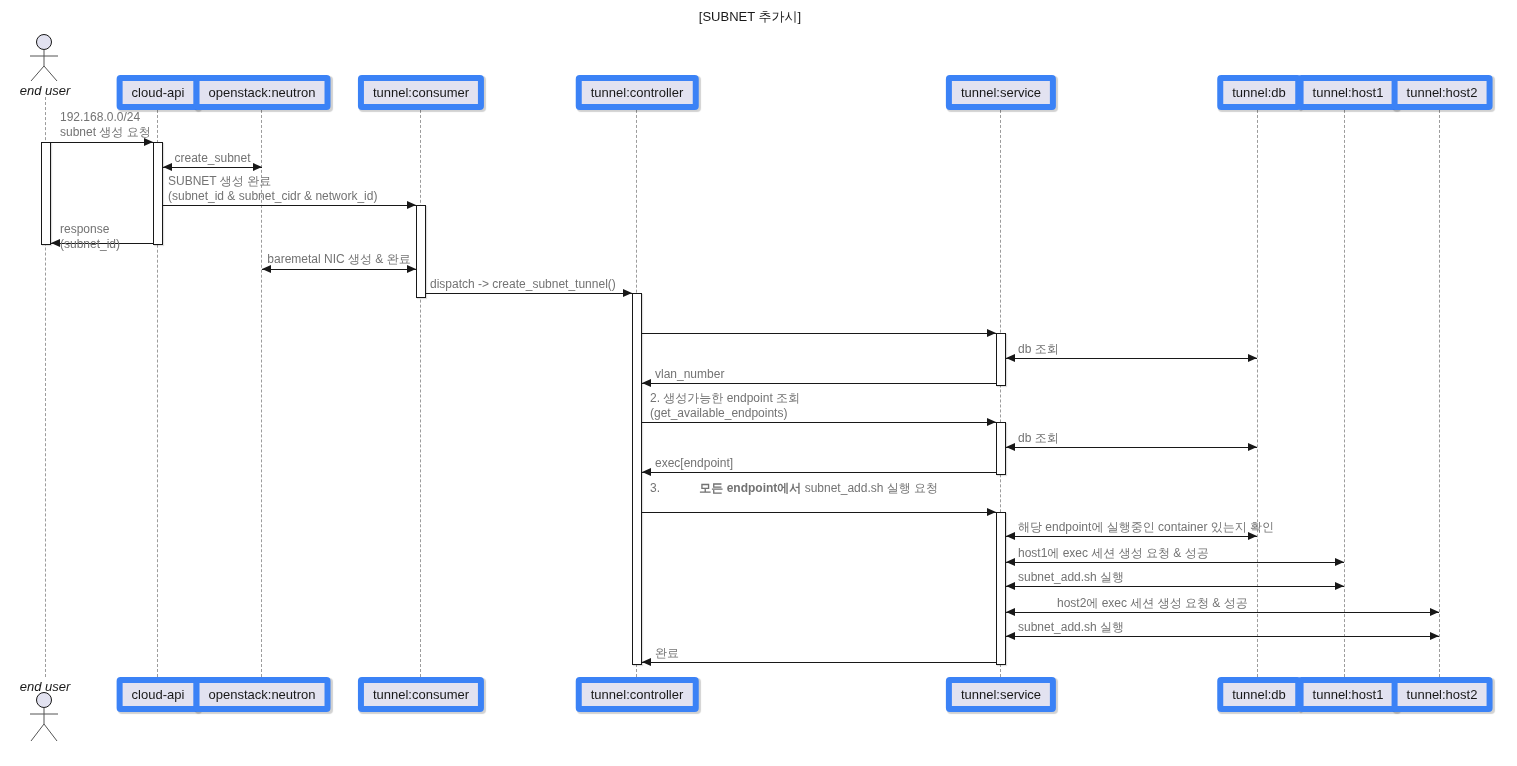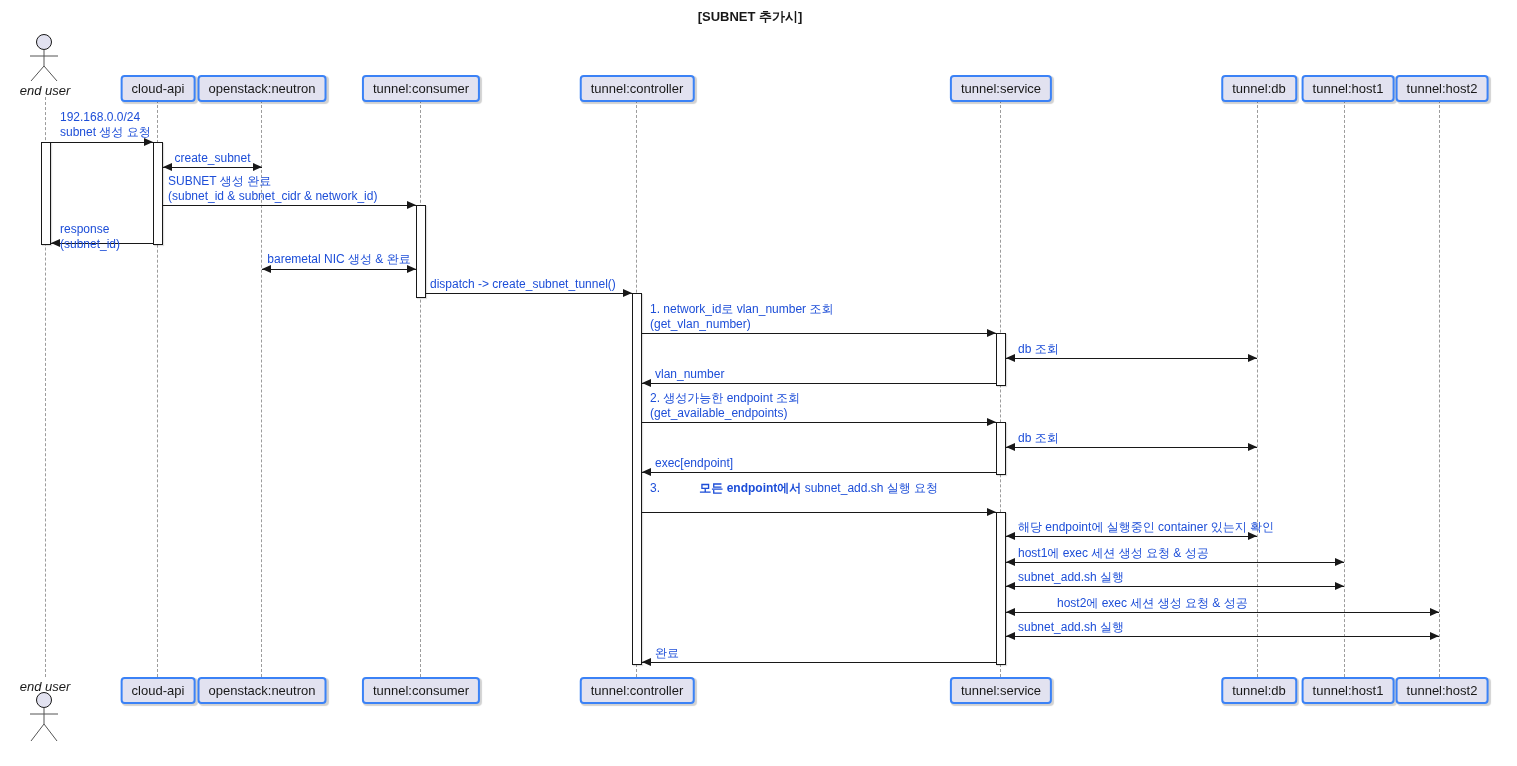--- a/index.html
+++ b/index.html
@@ -1,35 +1,35 @@
 <!DOCTYPE html>
 <html><head>
 <meta charset="utf-8">
 <style>
   html,body{margin:0;padding:0;background:#ffffff;}
   #canvas{
     position:relative;width:1517px;height:766px;background:#ffffff;overflow:hidden;
     font-family:"Liberation Sans","DejaVu Sans",sans-serif;color:#181818;
   }
-  .title{position:absolute;font-size:13px;font-weight:bold;text-align:center;white-space:pre;}
+  .title{position:absolute;font-size:13px;font-weight:normal;text-align:center;white-space:pre;}
   .lifeline{position:absolute;width:0;border-left:1px dashed #9c9c9c;z-index:0;}
   .pbox{
     position:absolute;transform:translateX(-50%);
-    background:#E2E2F0;border:2px solid #3b82f6;border-radius:4px;
+    background:#E2E2F0;border:6px solid #3b82f6;border-radius:4px;
     padding:4px 9px;font-size:13px;white-space:nowrap;z-index:2;
     box-shadow:1.5px 1.5px 1px rgba(0,0,0,0.18);
   }
   .actor-label{position:absolute;font-size:13px;transform:translateX(-50%);white-space:nowrap;z-index:2;font-style:italic;}
   .actor-svg{position:absolute;z-index:2;}
   .act{position:absolute;width:8px;background:#ffffff;border:1px solid #181818;z-index:2;box-shadow:1px 1px 1px rgba(0,0,0,0.12);}
   .mline{position:absolute;height:1px;background:#181818;z-index:3;}
   .ah{position:absolute;width:0;height:0;border-top:4px solid transparent;border-bottom:4px solid transparent;top:-4px;}
   .ah-r{right:0;border-left:9px solid #181818;}
   .ah-l{left:0;border-right:9px solid #181818;}
-  .mlabel{position:absolute;font-size:12px;line-height:15px;white-space:pre;z-index:4;color:#1d4ed8;}
+  .mlabel{position:absolute;font-size:12px;line-height:15px;white-space:pre;z-index:4;color:#737373;}
   .mlabel .b{font-weight:bold;margin-left:36px;}
   .center{text-align:center;}
 </style>
 </head>
 <body>
 
 <div id="canvas">
 
   <div class="title" style="left:640px;top:8px;width:220px;">[SUBNET 추가시]</div>
 
@@ -97,22 +97,20 @@
   <div class="mline" style="left:262px;top:269px;width:154px;">
       <i class="ah ah-l"></i>
       <i class="ah ah-r"></i>
     </div>
 
   <div class="mlabel" style="left:430px;top:277px;">dispatch -&gt; create_subnet_tunnel()</div>
   <div class="mline" style="left:426px;top:293px;width:206px;">
       <i class="ah ah-r"></i>
     </div>
 
-  <div class="mlabel" style="left:650px;top:302px;">1. network_id로 vlan_number 조회
-(get_vlan_number)</div>
   <div class="mline" style="left:642px;top:333px;width:354px;">
       <i class="ah ah-r"></i>
     </div>
 
   <div class="mlabel" style="left:1018px;top:342px;">db 조회</div>
   <div class="mline" style="left:1006px;top:358px;width:251px;">
       <i class="ah ah-l"></i>
       <i class="ah ah-r"></i>
     </div>
 

